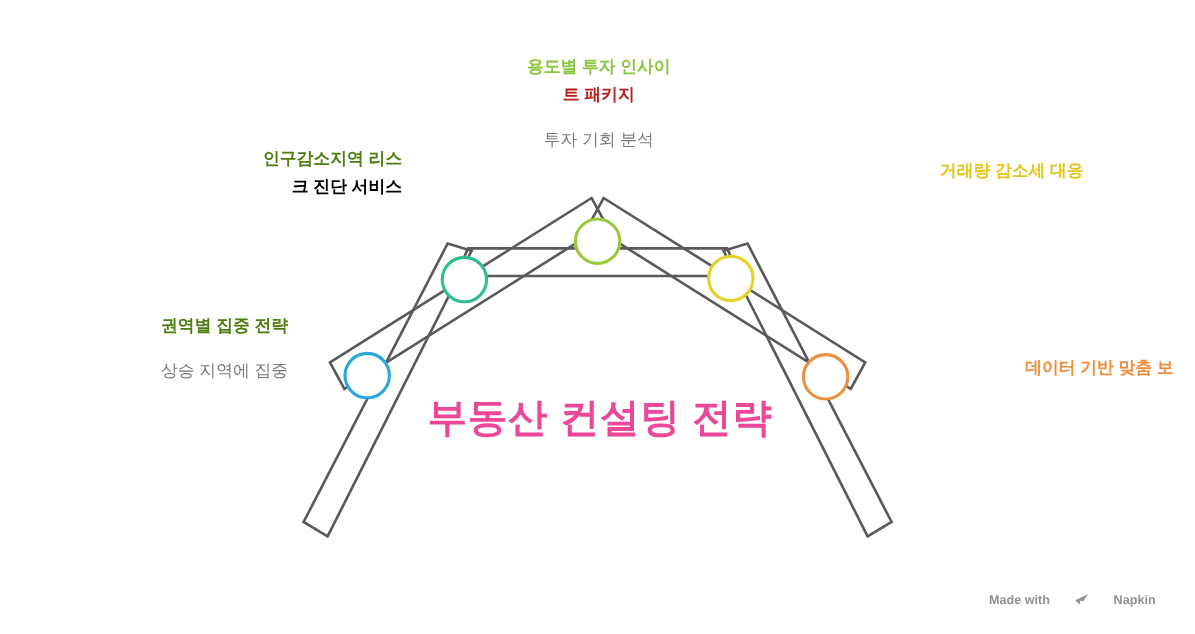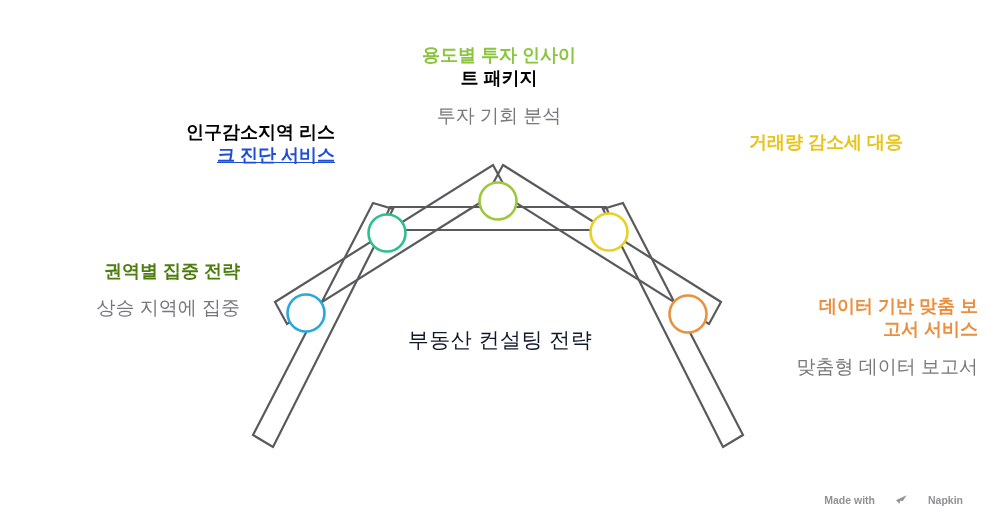--- a/index.html
+++ b/index.html
@@ -3,33 +3,33 @@
 <meta charset="utf-8">
 <style>
   html,body{margin:0;padding:0;background:#ffffff;}
   body{font-family:"Liberation Sans","DejaVu Sans",sans-serif;}
   .canvas{
     position:relative;width:996px;height:528px;background:#ffffff;overflow:hidden;
   }
   .bridge-svg{position:absolute;left:0;top:0;}
   .label-block{position:absolute;}
   .label-block .item-title{
-    font-size:18px;font-weight:700;line-height:23px;letter-spacing:0;
+    font-size:14px;font-weight:700;line-height:23px;letter-spacing:0;
   }
   .label-block .item-subtitle{
-    font-size:19px;font-weight:400;color:#77787b;line-height:16px;
+    font-size:14px;font-weight:400;color:#77787b;line-height:16px;
   }
   .align-right{text-align:right;}
   .align-left{text-align:right;}
   .align-center{text-align:center;}
   .sub-gap-1{margin-top:17px;}
   .sub-gap-2{margin-top:18px;}
   .diagram-title{
     position:absolute;left:350px;top:326px;width:300px;text-align:center;
-    font-size:21px;font-weight:400;color:#0f172a;letter-spacing:0.5px;
+    font-size:33px;font-weight:700;color:#ec4899;letter-spacing:0.5px;
   }
   .footer{
     position:absolute;right:33px;bottom:22px;display:flex;align-items:center;gap:20px;
     font-size:10.5px;font-weight:700;color:#909194;text-decoration:none;cursor:pointer;
   }
   .footer svg{display:block;}
 </style>
 </head>
 <body>
 
@@ -51,38 +51,36 @@
       <circle cx="688" cy="314" r="18.5" stroke="#ea9140"></circle>
     </g>
   </svg>
 
   <div class="label-block align-right" style="right:756px;top:260px;width:230px;">
     <div class="item-title" style="color: #4d7c0f;">권역별 집중 전략</div>
     <div class="item-subtitle sub-gap-1">상승 지역에 집중</div>
   </div>
 
   <div class="label-block align-right" style="right:661px;top:121px;width:230px;">
-    <div class="item-title" style="color: #000000;">인구감소지역 리스</div>
-    <div class="item-title" style="color: #1d4ed8; text-decoration: underline;">크 진단 서비스</div>
+    <div class="item-title" style="color: #4d7c0f;">인구감소지역 리스</div>
+    <div class="item-title" style="color: #000000;">크 진단 서비스</div>
   </div>
 
   <div class="label-block align-center" style="left:379px;top:44px;width:240px;">
     <div class="item-title" style="color: rgb(139, 196, 62);">용도별 투자 인사이</div>
-    <div class="item-title" style="color: #000000;">트 패키지</div>
+    <div class="item-title" style="color: #b91c1c;">트 패키지</div>
     <div class="item-subtitle sub-gap-2">투자 기회 분석</div>
   </div>
 
   <div class="label-block align-left" style="left:663px;top:131px;width:240px;">
     <div class="item-title" style="color: rgb(230, 197, 27);">거래량 감소세 대응</div>
   </div>
 
   <div class="label-block align-left" style="left:758px;top:251px;width:220px;margin-top:44px;">
     <div class="item-title" style="color: rgb(237, 142, 62);">데이터 기반 맞춤 보</div>
-    <div class="item-title" style="color: rgb(237, 142, 62);">고서 서비스</div>
-    <div class="item-subtitle sub-gap-2">맞춤형 데이터 보고서</div>
   </div>
 
   <div class="diagram-title">부동산 컨설팅 전략</div>
 
   <div class="footer">
     <span>Made with</span>
     <svg width="13" height="13" viewBox="0 0 13 13">
       <path d="M1 7.2 L11.6 2.2 L7.6 8.2 L5.3 7.4 L4.6 10.8 Z" fill="#909194"></path>
     </svg>
     <span>Napkin</span>

